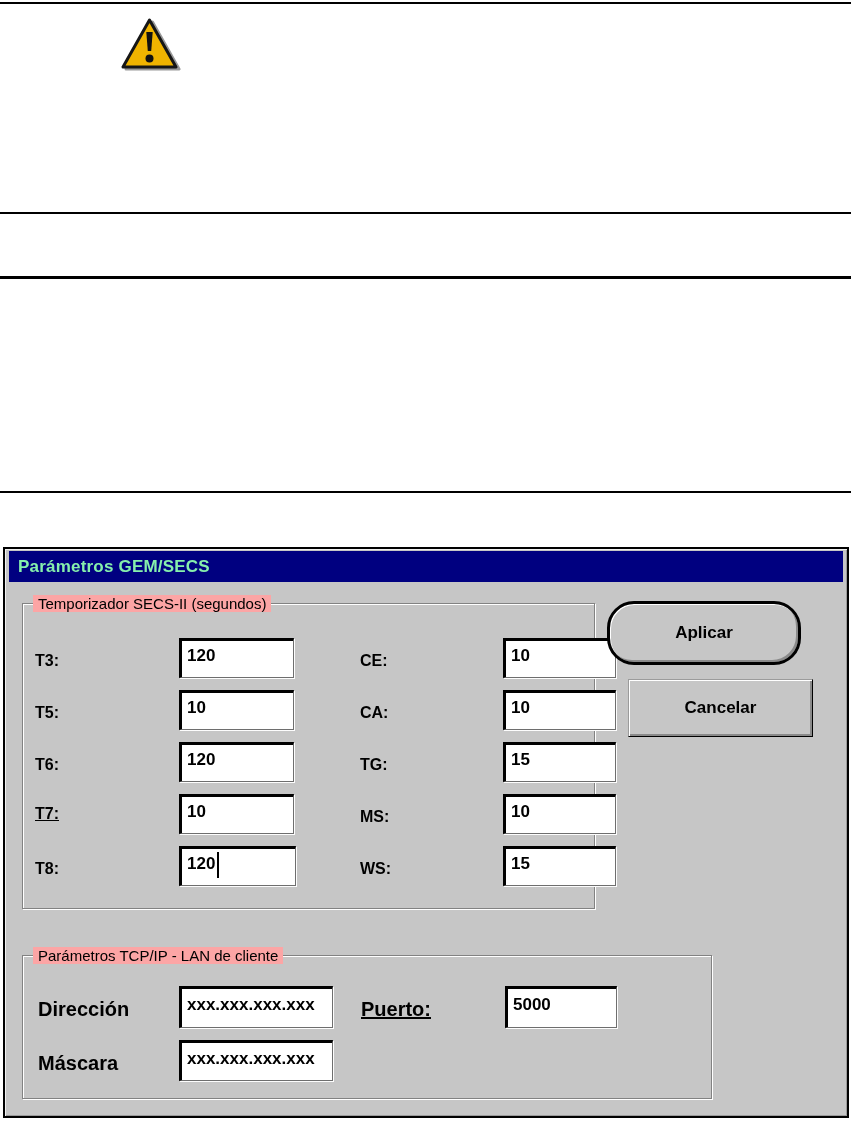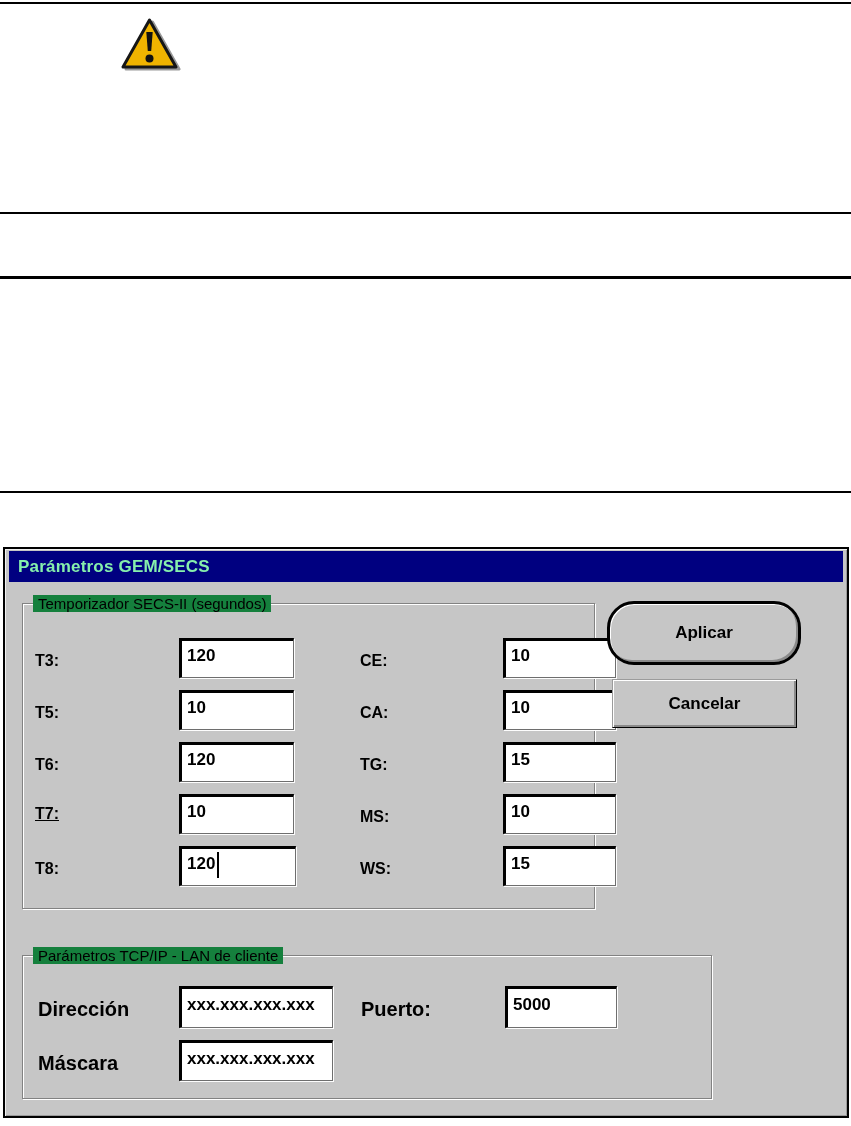--- a/index.html
+++ b/index.html
@@ -33,21 +33,21 @@
 
   
   .group{
     position:absolute;
     border:1px solid #828282;
     box-shadow:1px 1px 0 #fff, inset 1px 1px 0 #fff;
     box-sizing:border-box;
   }
   .legend{
     position:absolute;top:-9px;left:10px;
-    background:#15803d;
+    background:#fca5a5;
     padding:0 5px;
     font-size:15px;color:#000;white-space:nowrap;
   }
 
   
   .flabel{
     position:absolute;
     display:flex;align-items:center;
     font-weight:bold;font-size:16px;color:#000;
     padding-top:5px;box-sizing:border-box;
@@ -69,21 +69,21 @@
     padding:0 0 6px 5px;
     outline:none;
   }
   .caret{
     position:absolute;left:38px;top:6px;width:2px;height:26px;
     background:#000;
   }
 
   
   .btn{
-    position:absolute;left:607px;width:185px;height:49px;
+    position:absolute;left:623px;width:185px;height:58px;
     background:#c6c6c6;
     border:1px solid;
     border-color:#9b9b9b #000 #000 #9b9b9b;
     box-shadow:inset 1px 1px 0 #fff, inset -2px -2px 0 #8a8a8a;
     display:flex;align-items:center;justify-content:center;
     font-family:"Liberation Sans", sans-serif;
     font-size:17px;font-weight:bold;color:#000;
     box-sizing:border-box;
     padding:0;
   }
@@ -175,19 +175,19 @@
     <div class="flabel big" style="left:15px;top:30px;width:100px;height:42px;">Dirección</div>
     <div class="edit-wrap" style="left:116px;top:30px;width:154px;height:42px;">
       <input class="edit" type="text" value="xxx.xxx.xxx.xxx" style="">
     </div>
 
     <div class="flabel big" style="left:15px;top:84px;width:100px;height:41px;">Máscara</div>
     <div class="edit-wrap" style="left:116px;top:84px;width:154px;height:41px;">
       <input class="edit" type="text" value="xxx.xxx.xxx.xxx" style="">
     </div>
 
-    <div class="flabel big" style="left:338px;top:30px;width:80px;height:42px;">Puerto:</div>
+    <div class="flabel big" style="left:338px;top:30px;width:80px;height:42px;text-decoration:underline;">Puerto:</div>
     <div class="edit-wrap" style="left:442px;top:30px;width:112px;height:42px;">
       <input class="edit" type="text" value="5000" style="">
     </div>
   </div>
 
 </div>
 
 </body></html>

